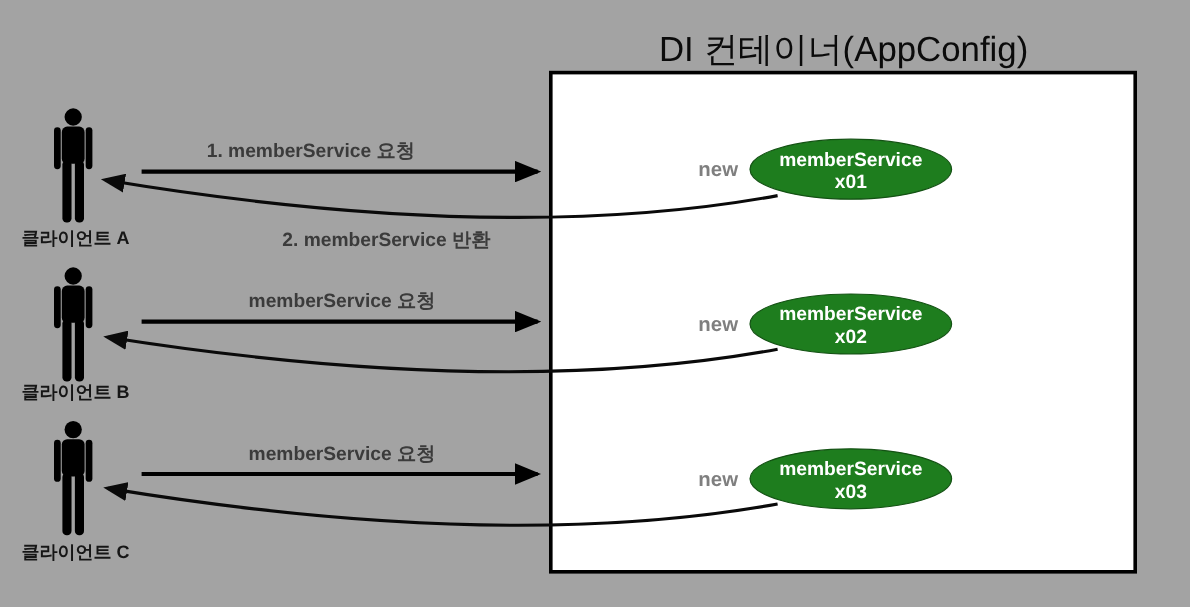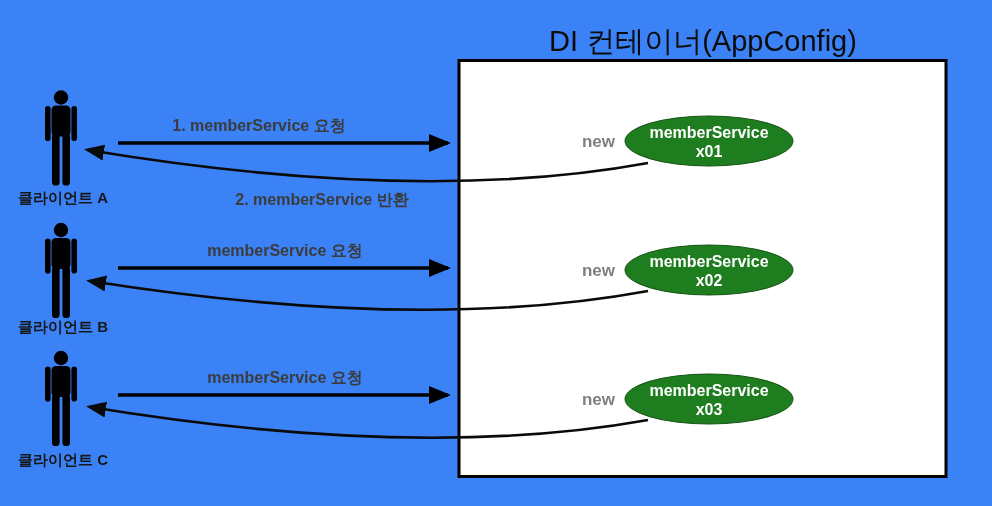--- a/index.html
+++ b/index.html
@@ -4,21 +4,21 @@
 <style>
   html, body {
     margin: 0;
     padding: 0;
     background: #ffffff;
   }
   .stage {
     position: relative;
     width: 992px;
     height: 506px;
-    background: #3b82f6;
+    background: #a3a3a3;
     overflow: hidden;
     font-family: "Liberation Sans", sans-serif;
   }
   svg text {
     font-family: "Liberation Sans", sans-serif;
   }
   .title-text {
     font-size: 29px;
     fill: #0b0b0b;
     font-weight: 400;

